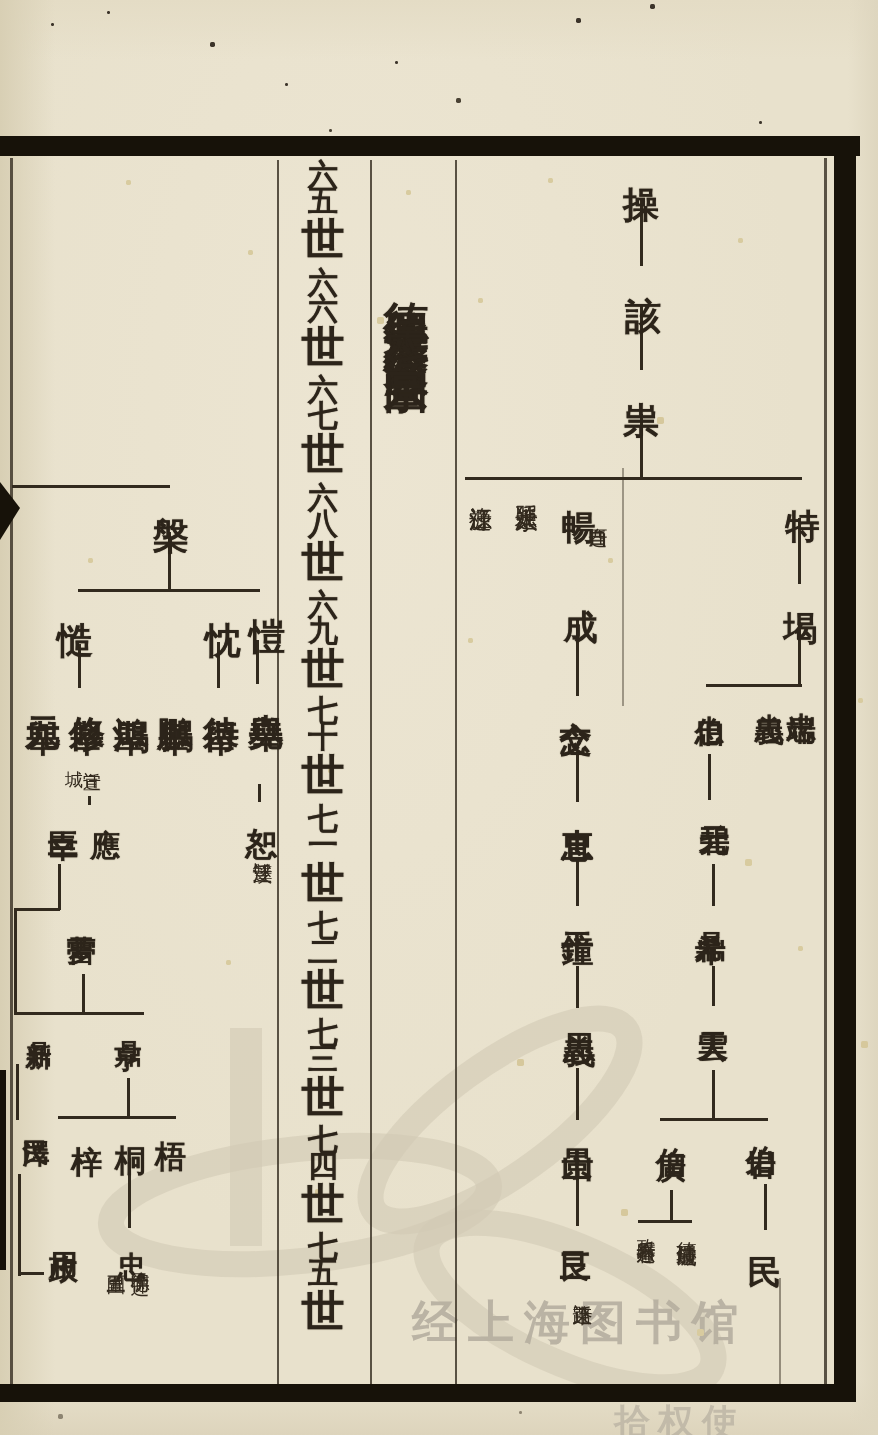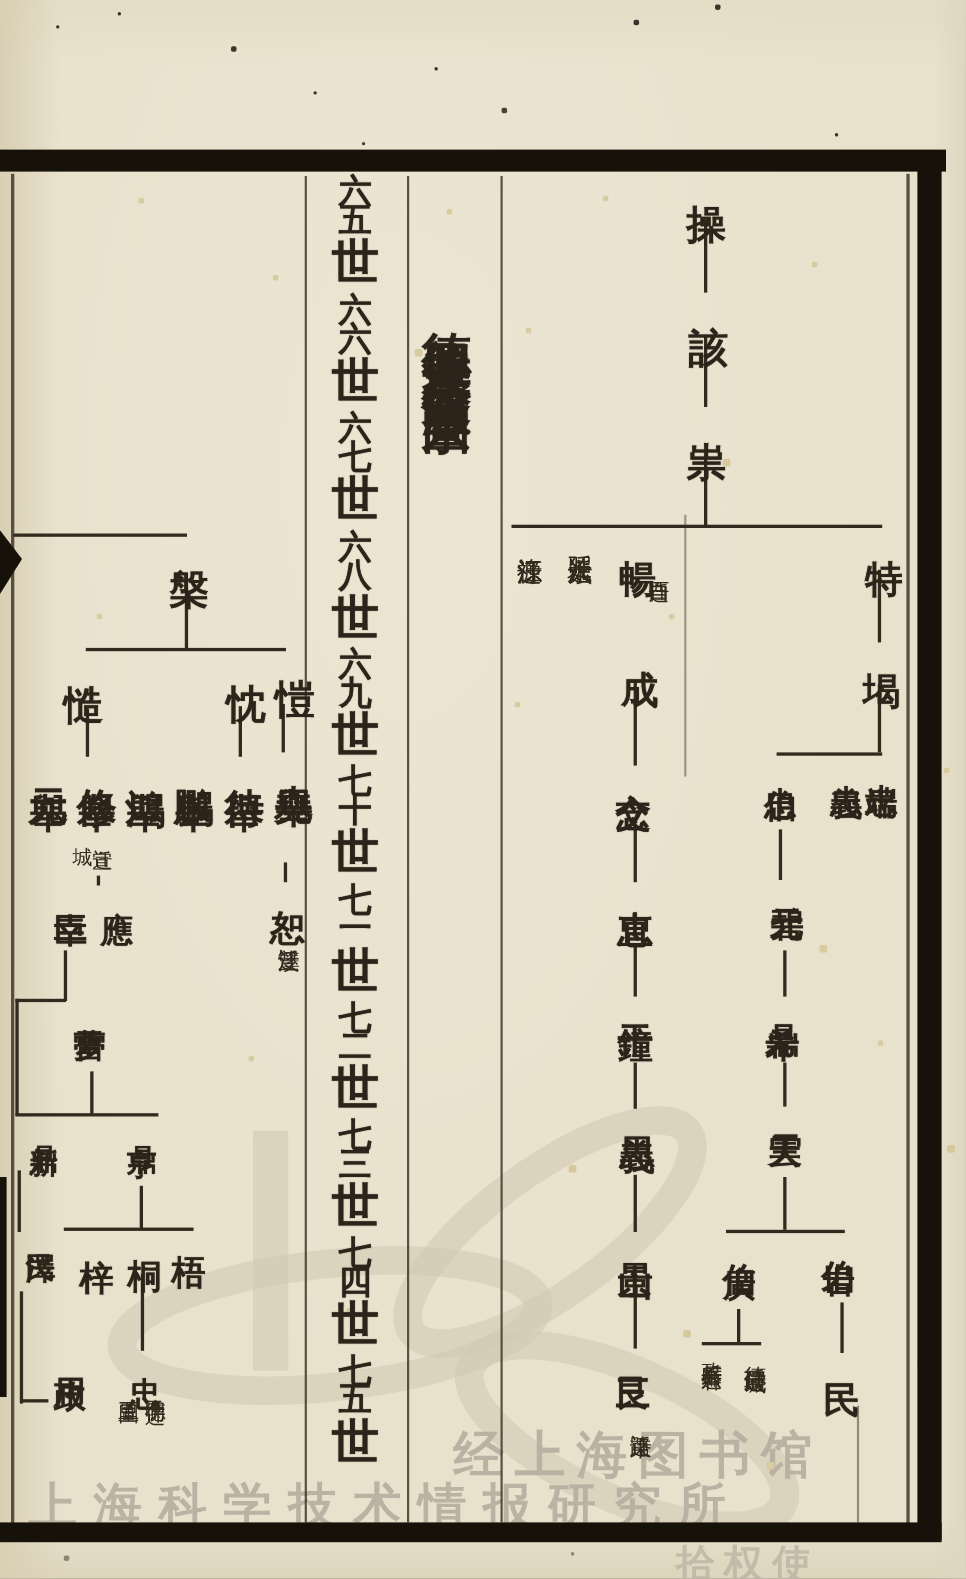--- a/index.html
+++ b/index.html
@@ -36,21 +36,20 @@
   <svg width="878" height="1435" viewBox="0 0 878 1435">
     <g fill="none" stroke="#d2cab4" stroke-opacity="0.62" stroke-width="26">
       <ellipse cx="300" cy="1205" rx="190" ry="56" transform="rotate(-6 300 1205)"></ellipse>
       <ellipse cx="500" cy="1120" rx="155" ry="55" transform="rotate(-36 500 1120)"></ellipse>
       <ellipse cx="570" cy="1305" rx="155" ry="58" transform="rotate(24 570 1305)"></ellipse>
     </g>
     <rect x="230" y="1028" width="32" height="218" fill="#d2cab4" fill-opacity="0.62"></rect>
   </svg>
 
   <div class="stamp" style="left:412px;top:1292px;font-size:46px;letter-spacing:10px;">经上海图书馆</div>
-  <div class="stamp" style="left:26px;top:1340px;font-size:44px;letter-spacing:15px;">上海科学技术情报研究所</div>
   <div class="stamp" style="left:614px;top:1398px;font-size:36px;letter-spacing:8px;opacity:.7;">拾权使</div>
 
   <div class="frame" style="left:0;top:136px;width:860px;height:20px;"></div>
   <div class="frame" style="left:834px;top:146px;width:22px;height:1254px;"></div>
   <div class="frame" style="left:0;top:1384px;width:856px;height:18px;"></div>
   <div class="rule" style="left:824px;top:158px;height:1230px;width:3px;"></div>
   <div class="rule" style="left:10px;top:158px;height:1228px;width:3px;"></div>
   <div class="frame" style="left:0;top:482px;width:20px;height:58px;clip-path:polygon(0 0,100% 45%,0 100%);"></div>
   <div class="frame" style="left:0;top:1070px;width:6px;height:200px;"></div>
 

